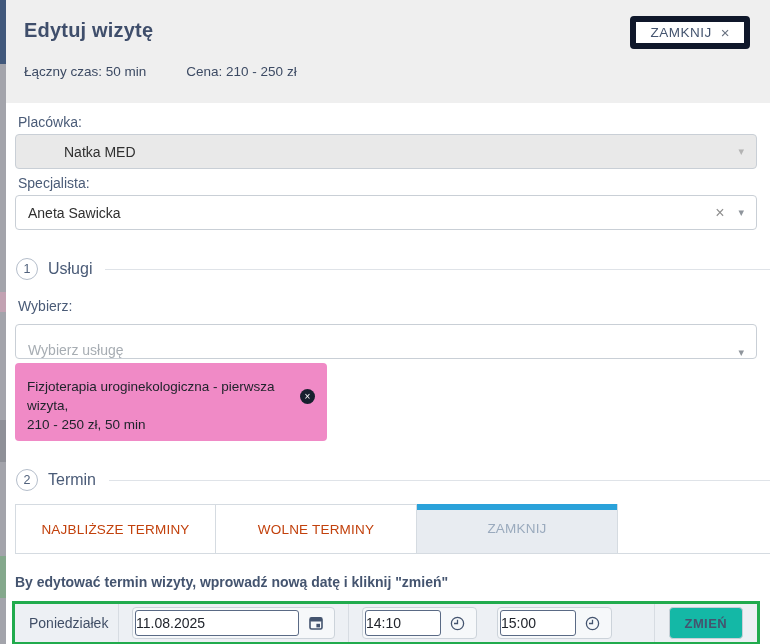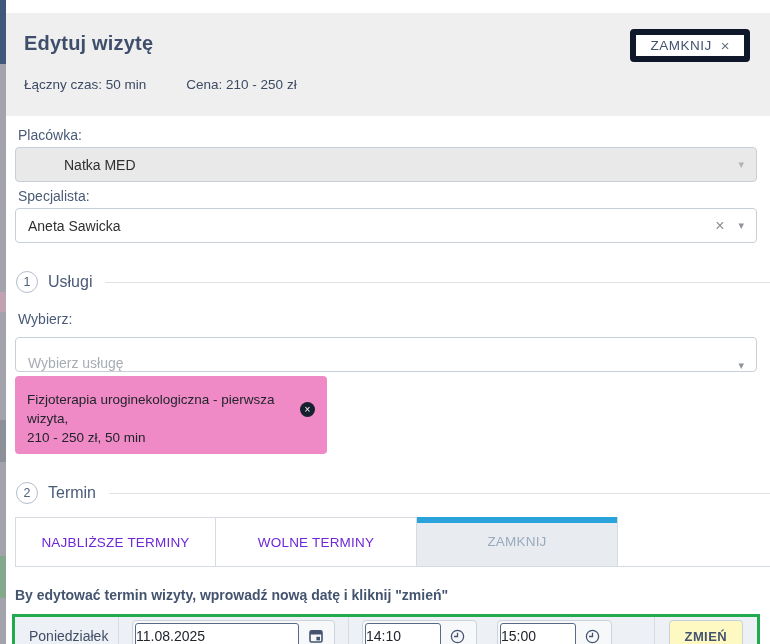--- a/index.html
+++ b/index.html
@@ -8,21 +8,21 @@
   .screen { position:relative; width:770px; height:644px; background:#fff; overflow:hidden; }
 
   
   .strip { position:absolute; left:0; top:0; width:6px; height:644px; background:#a3a4ab; }
   .strip .seg { position:absolute; left:0; width:6px; }
   .seg-top { top:0; height:64px; background:#41587b; }
   .seg-pink { top:292px; height:20px; background:#c2a2b2; }
   .seg-dark { top:420px; height:42px; background:#8e9097; }
   .seg-green { top:556px; height:42px; background:#84a88c; }
 
-  .modal { position:absolute; left:6px; top:0; width:764px; height:568px; background:#fff;margin-top:13px; }
+  .modal { position:absolute; left:6px; top:0; width:764px; height:568px; background:#fff; }
 
   
   .modal-header { background:#efefef; height:103px; padding:16px 20px 0 18px; }
   .title-row { display:flex; align-items:flex-start; justify-content:space-between; }
   .page-title { font-size:20px; font-weight:bold; color:#3f4e6b; letter-spacing:.2px; padding-top:3px; }
   .close-btn { display:flex; align-items:center; gap:9px; background:#fff; border:6px solid #0f172a; border-radius:4px; height:33px; padding:0 14px; font-size:13.5px; color:#44546f; letter-spacing:.5px; cursor:pointer; font-family:inherit;text-align:center; }
   .close-x { color:#66707f; font-size:15px; }
   .summary-row { display:flex; gap:40px; margin-top:15px; font-size:13.5px; color:#3c4a63; }
 
   
@@ -42,38 +42,38 @@
 
   .choose-label { margin-top:18px; }
   .service-select { margin-top:10px;align-items:flex-end; }
   .placeholder { color:#a7adb3; }
 
   .tag { background:#f08ac6; border-radius:4px; padding:14px 12px 7px; margin-top:4px; width:fit-content; max-width:312px; font-size:13.5px; color:#20242c; line-height:19px; }
   .tag-line1 { display:flex; align-items:center; gap:9px; }
   .remove-icon { width:15px; height:15px; border-radius:50%; background:#17202e; color:#fff; font-size:10px; display:flex; align-items:center; justify-content:center; flex:none; cursor:pointer; }
 
   .tabbar { display:flex; margin:13px -13px 0 0; height:50px; border-bottom:1px solid #d5dbe1; }
-  .tab { width:201px; display:flex; align-items:center; justify-content:center; font-size:13.5px; color:#6d28d9; background:#fff; border:1px solid #d5dbe1; border-bottom:none; position:relative; cursor:pointer; letter-spacing:.2px; }
+  .tab { width:201px; display:flex; align-items:center; justify-content:center; font-size:13.5px; color:#c2410c; background:#fff; border:1px solid #d5dbe1; border-bottom:none; position:relative; cursor:pointer; letter-spacing:.2px; }
   .tab + .tab { border-left:none; }
   .tab.active { background:#e8ecf1; color:#9aaabd; border-top:none; }
   .tab.active .active-bar { position:absolute; top:0; left:0; right:0; height:6px; background:#2aa2da; }
 
   .instruction { margin-top:20px; font-size:14px; font-weight:bold; color:#44546f; }
 
   .green-row { margin:11px -3px 0 -3px; border:3px solid #21ab4d; background:#edf0f4; height:44px; display:flex; align-items:center; padding-left:14px; }
   .day-label { font-size:14px; color:#404e66; width:89px; flex:none; }
   .vsep { width:1px; align-self:stretch; background:#d7dce2; flex:none; }
   .input-group { display:flex; align-items:center; border:1px solid #ccd3da; background:#f6f8fa; border-radius:4px; padding:2px; height:32px; margin:0 13px; flex:none; }
   .input-group input { height:26px; border:1px solid #5a6a85; border-radius:3px; font-size:14px; color:#20242c; padding:0 0; background:#fff; font-family:inherit; outline:none; }
   .date-input { width:164px; }
   .time-input { width:76px; }
   .icon-btn { width:33px; height:26px; display:flex; align-items:center; justify-content:center; cursor:pointer; background:none; border:none; }
   .time-group2 { margin-left:7px; }
   .sep-end { margin-left:auto; }
-  .zmien-btn { height:32px; padding:0 15px; background:#fef9c3; border:1px solid #c9cfd6; border-radius:4px; font-size:13px; font-weight:bold; color:#44546f; letter-spacing:.4px; margin:0 14px; cursor:pointer; font-family:inherit; flex:none; }
+  .zmien-btn { height:32px; padding:0 15px; background:#14b8a6; border:1px solid #c9cfd6; border-radius:4px; font-size:13px; font-weight:bold; color:#44546f; letter-spacing:.4px; margin:0 14px; cursor:pointer; font-family:inherit; flex:none; }
 </style>
 </head>
 <body>
 
 <div class="screen">
   <div class="strip">
     <div class="seg seg-top"></div>
     <div class="seg seg-pink"></div>
     <div class="seg seg-dark"></div>
     <div class="seg seg-green"></div>

